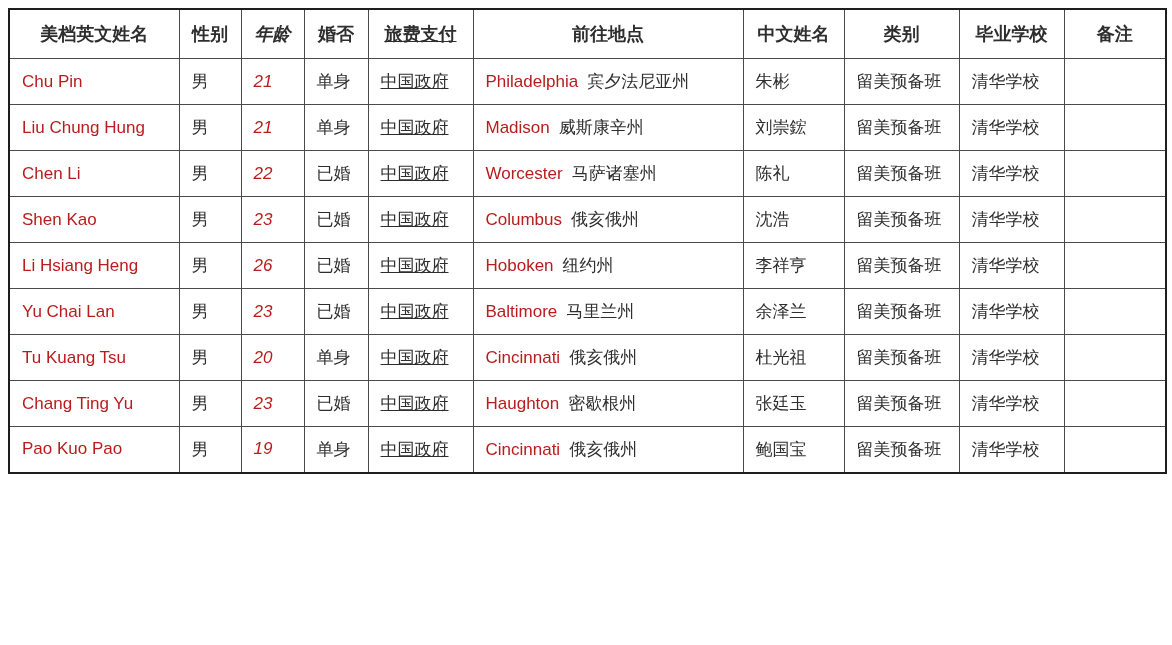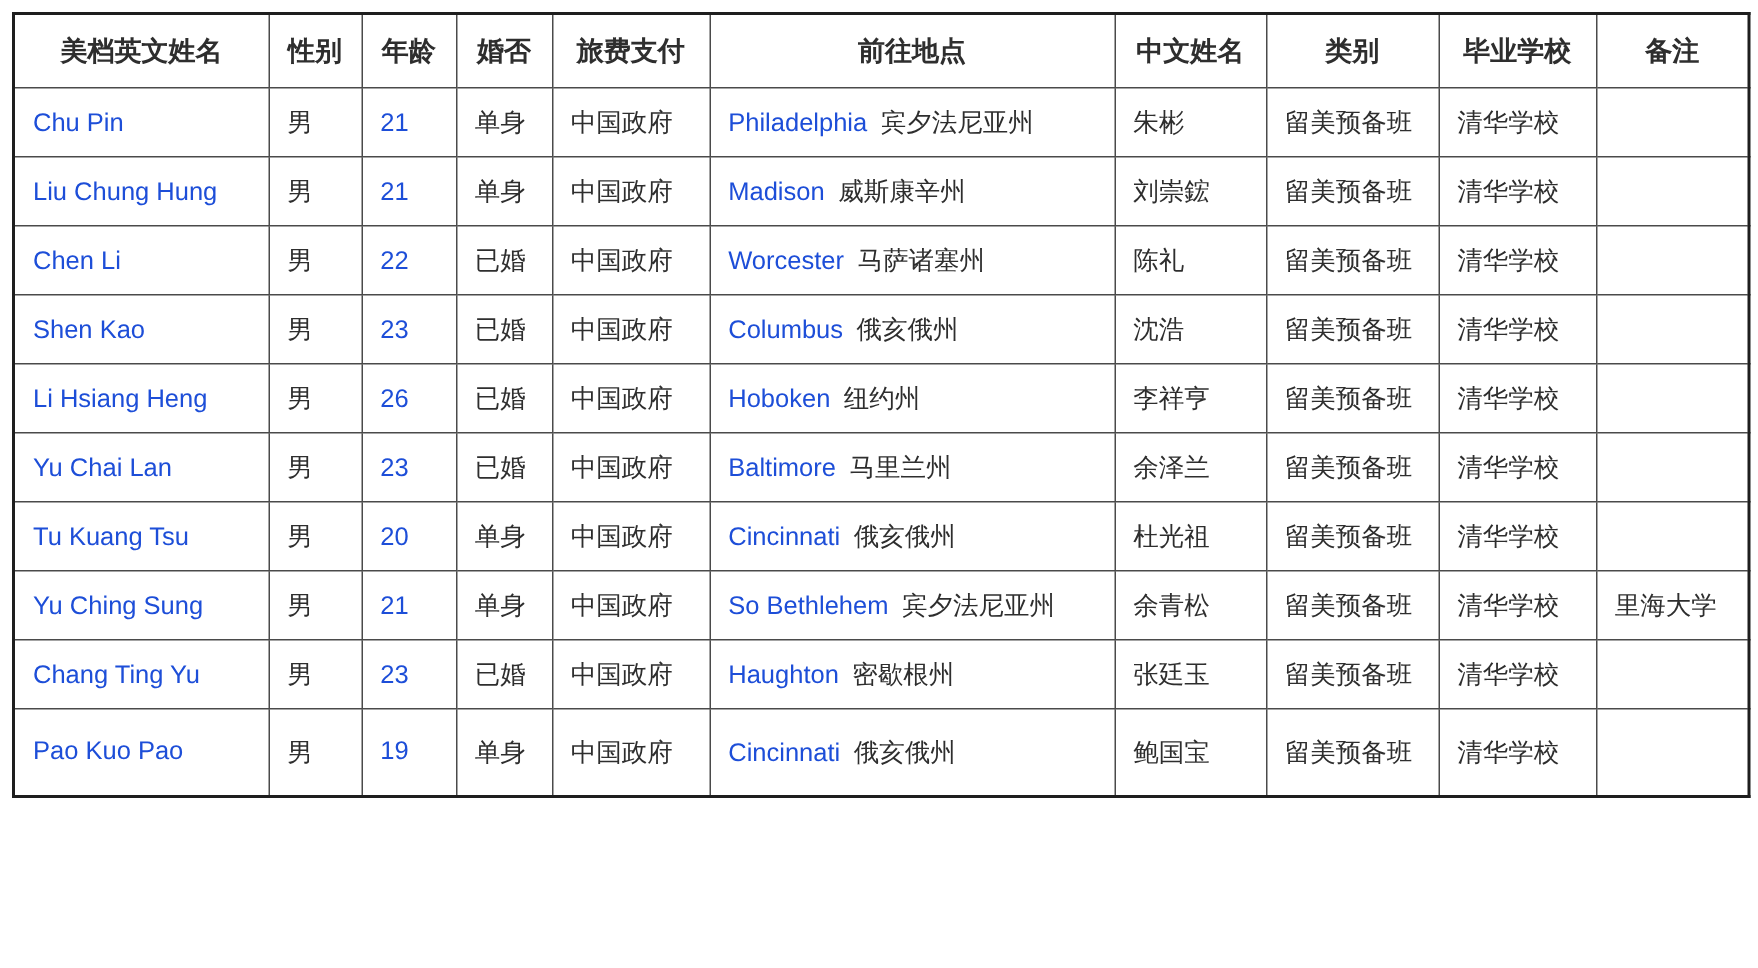--- a/index.html
+++ b/index.html
@@ -40,29 +40,29 @@
     color: #1a1a1a;
     text-align: center;
     padding: 12px;
   }
   td {
     padding: 0 4px 0 12px;
     font-size: 17px;
     color: #1c1c1c;
     text-align: left;
   }
-  .en { font-family: "Liberation Sans", sans-serif; color: #1d4ed8; }
+  .en { font-family: "Liberation Sans", sans-serif; color: #b91c1c; }
   .cn { font-family: "Liberation Serif", serif; color: #2e2e2e; }
   .dest-state { margin-left: 9px; }
   
   .col-0 { width: 170px; }
   .col-1 { width: 62px; }
-  .col-2 { width: 63px; }
+  .col-2 { width: 63px; font-style: italic; }
   .col-3 { width: 64px; font-family: Liberation Serif, serif; }
-  .col-4 { width: 105px; }
+  .col-4 { width: 105px; text-decoration: underline; }
   .col-5 { width: 270px; margin-top: 16px; }
   .col-6 { width: 101px; }
   .col-7 { width: 115px; }
   .col-8 { width: 105px; margin-left: 16px; }
   .col-9 { width: 102px; }
 </style>
 </head>
 <body>
 
 <table data-name="students-table">
@@ -171,32 +171,20 @@
         <td class="col-2 en" data-name="cell-age">20</td>
         <td class="col-3 cn" data-name="cell-marital_status">单身</td>
         <td class="col-4 cn" data-name="cell-travel_payer">中国政府</td>
         <td class="col-5" data-name="cell-destination"><span class="en" data-name="destination-city">Cincinnati</span><span class="cn dest-state" data-name="destination-state">俄亥俄州</span></td>
         <td class="col-6 cn" data-name="cell-chinese_name">杜光祖</td>
         <td class="col-7 cn" data-name="cell-category">留美预备班</td>
         <td class="col-8 cn" data-name="cell-graduation_school">清华学校</td>
         <td class="col-9 cn" data-name="cell-remarks"></td>
       </tr>
       <tr data-name="table-row">
-        <td class="col-0 en" data-name="cell-english_name">Yu Ching Sung</td>
-        <td class="col-1 cn" data-name="cell-gender">男</td>
-        <td class="col-2 en" data-name="cell-age">21</td>
-        <td class="col-3 cn" data-name="cell-marital_status">单身</td>
-        <td class="col-4 cn" data-name="cell-travel_payer">中国政府</td>
-        <td class="col-5" data-name="cell-destination"><span class="en" data-name="destination-city">So Bethlehem</span><span class="cn dest-state" data-name="destination-state">宾夕法尼亚州</span></td>
-        <td class="col-6 cn" data-name="cell-chinese_name">余青松</td>
-        <td class="col-7 cn" data-name="cell-category">留美预备班</td>
-        <td class="col-8 cn" data-name="cell-graduation_school">清华学校</td>
-        <td class="col-9 cn" data-name="cell-remarks">里海大学</td>
-      </tr>
-      <tr data-name="table-row">
         <td class="col-0 en" data-name="cell-english_name">Chang Ting Yu</td>
         <td class="col-1 cn" data-name="cell-gender">男</td>
         <td class="col-2 en" data-name="cell-age">23</td>
         <td class="col-3 cn" data-name="cell-marital_status">已婚</td>
         <td class="col-4 cn" data-name="cell-travel_payer">中国政府</td>
         <td class="col-5" data-name="cell-destination"><span class="en" data-name="destination-city">Haughton</span><span class="cn dest-state" data-name="destination-state">密歇根州</span></td>
         <td class="col-6 cn" data-name="cell-chinese_name">张廷玉</td>
         <td class="col-7 cn" data-name="cell-category">留美预备班</td>
         <td class="col-8 cn" data-name="cell-graduation_school">清华学校</td>
         <td class="col-9 cn" data-name="cell-remarks"></td>

